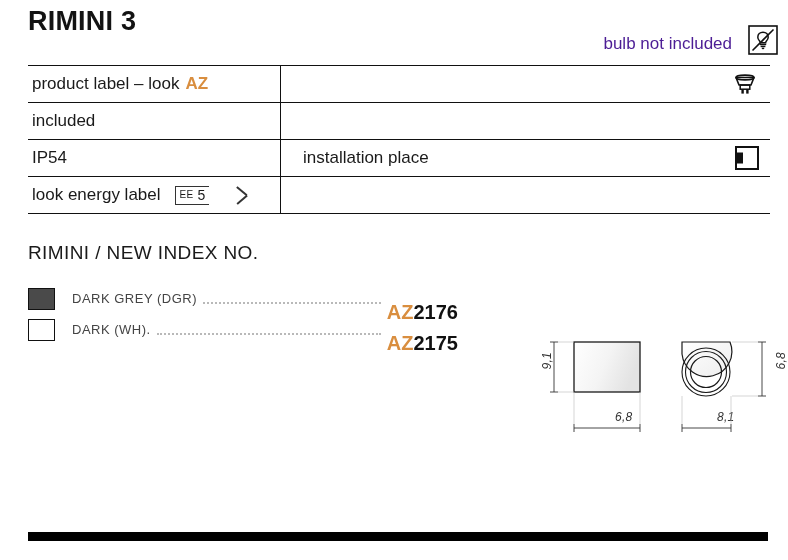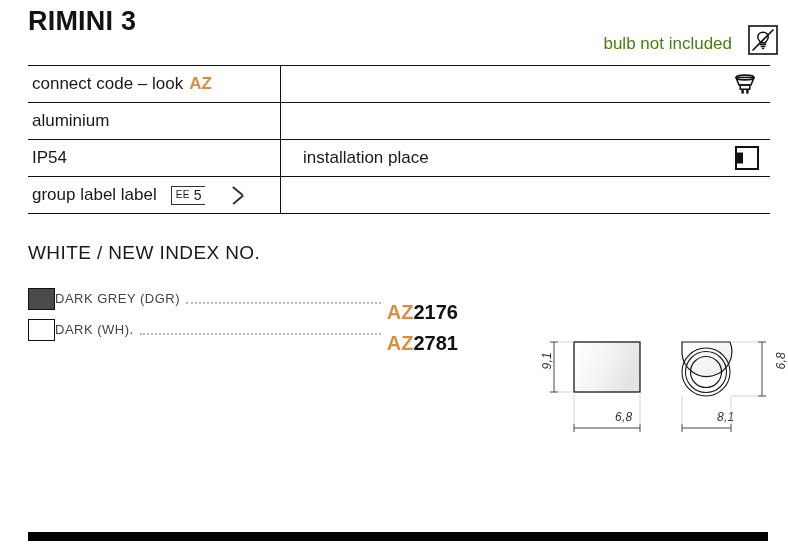--- a/index.html
+++ b/index.html
@@ -24,21 +24,21 @@
     letter-spacing: 0.2px;
     color: #131313;
   }
 
   
   .bulb-note {
     position: absolute;
     right: 56px;
     top: 34px;
     font-size: 17px;
-    color: #4d7c0f;
+    color: #4c1d95;
     white-space: nowrap;
   }
   .bulb-note-icon {
     position: absolute;
     right: 10px;
     top: 25px;
     width: 30px;
     height: 30px;
   }
 
@@ -148,20 +148,21 @@
     align-items: center;
     height: 31px;
   }
   .swatch {
     width: 27px;
     height: 22px;
     border: 1.5px solid #111;
     flex: none;
   }
   .colour-name {
+    margin-left: 17px;
     font-size: 13px;
     letter-spacing: 0.5px;
     color: #444;
     white-space: nowrap;
   }
   .leader {
     flex: 1;
     margin: 0 6px;
     border-bottom: 2px dotted #b9b9b9;
     height: 11px;
@@ -216,39 +217,39 @@
     <line x1="12.6" y1="21.4" x2="17.4" y2="21.4" stroke="#111" stroke-width="1.5"></line>
     <line x1="13.8" y1="23.4" x2="16.2" y2="23.4" stroke="#111" stroke-width="1.5"></line>
     <line x1="4.5" y1="25.5" x2="25.5" y2="4.5" stroke="#111" stroke-width="1.6"></line>
   </svg>
 </div>
 
 <div class="spec-table">
 
   <div class="spec-row">
     <div class="cell-left">
-      <span>connect code – look</span>
+      <span>product label – look</span>
       <span class="az-accent">AZ</span>
     </div>
     <div class="cell-right">
       <span class="icon-slot">
         <svg viewBox="0 0 34 30" width="34" height="30">
           <path d="M8 8.5h18l-3 7.5H11z" fill="none" stroke="#111" stroke-width="1.6" stroke-linejoin="round"></path>
           <ellipse cx="17" cy="8.5" rx="9" ry="2.4" fill="none" stroke="#111" stroke-width="1.6"></ellipse>
           <rect x="12.2" y="16" width="9.6" height="4.2" fill="none" stroke="#111" stroke-width="1.5"></rect>
           <rect x="13.4" y="20.2" width="2.4" height="4.4" fill="#111"></rect>
           <rect x="18.2" y="20.2" width="2.4" height="4.4" fill="#111"></rect>
         </svg>
       </span>
     </div>
   </div>
 
   <div class="spec-row">
     <div class="cell-left">
-      <span>aluminium</span>
+      <span>included</span>
     </div>
     <div class="cell-right">
       <span></span>
     </div>
   </div>
 
   <div class="spec-row">
     <div class="cell-left">
       <span>IP54</span>
     </div>
@@ -258,55 +259,55 @@
         <svg viewBox="0 0 34 30" width="34" height="30">
           <rect x="8" y="4" width="22" height="22" fill="none" stroke="#111" stroke-width="2"></rect>
           <rect x="8" y="9.5" width="7" height="11" fill="#111"></rect>
         </svg>
       </span>
     </div>
   </div>
 
   <div class="spec-row">
     <div class="cell-left">
-      <span>group label label</span>
+      <span>look energy label</span>
       <span class="ee-badge">
         <span class="ee-body">
           <span>EE</span>
           <span class="ee-num">5</span>
         </span>
         <span class="ee-arrow"></span>
       </span>
     </div>
     <div class="cell-right">
       <span></span>
     </div>
   </div>
 
 </div>
 
-<div class="colour-heading">WHITE / NEW INDEX NO.</div>
+<div class="colour-heading">RIMINI / NEW INDEX NO.</div>
 
 <div class="colour-list">
 
   <div class="colour-row">
     <span class="swatch" style="background:#4a4a4a;"></span>
     <span class="colour-name">DARK GREY (DGR)</span>
     <span class="leader"></span>
     <span class="code">
       <span class="pfx">AZ</span><span class="num">2176</span>
     </span>
   </div>
 
   <div class="colour-row">
     <span class="swatch" style="background:#ffffff;"></span>
     <span class="colour-name">DARK (WH).</span>
     <span class="leader"></span>
     <span class="code">
-      <span class="pfx">AZ</span><span class="num">2781</span>
+      <span class="pfx">AZ</span><span class="num">2175</span>
     </span>
   </div>
 
 </div>
 
 <div class="drawings">
 
   <span class="dim-text dim-vert" style="left:6px; top:22px;">9,1</span>
   <span class="dim-text" style="left:81px; top:80px;">6,8</span>
 

